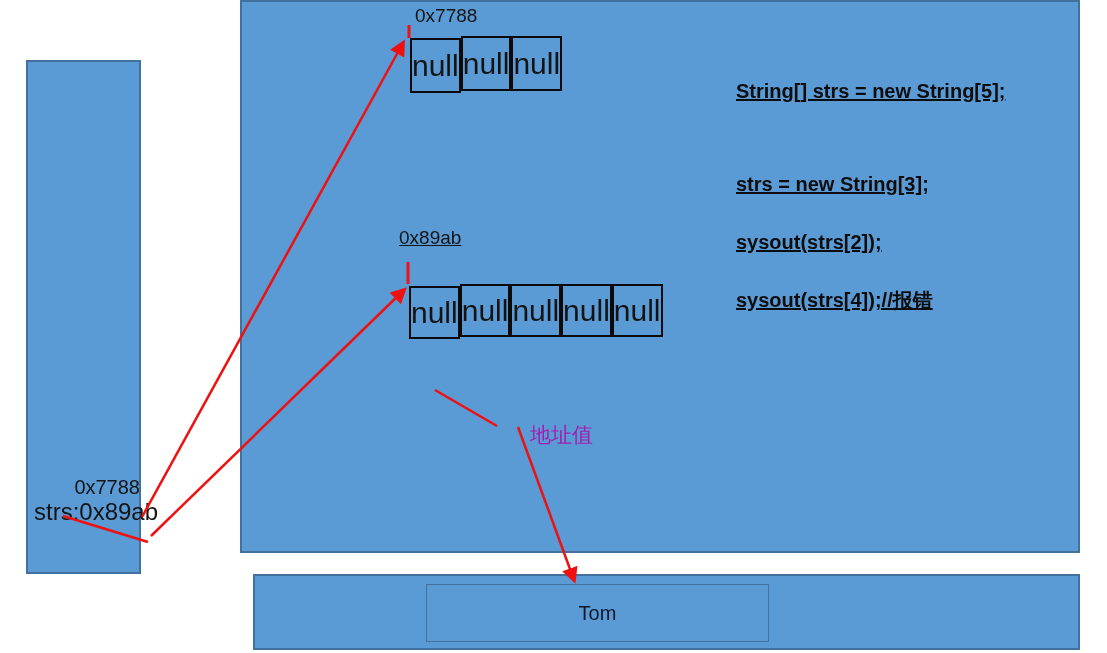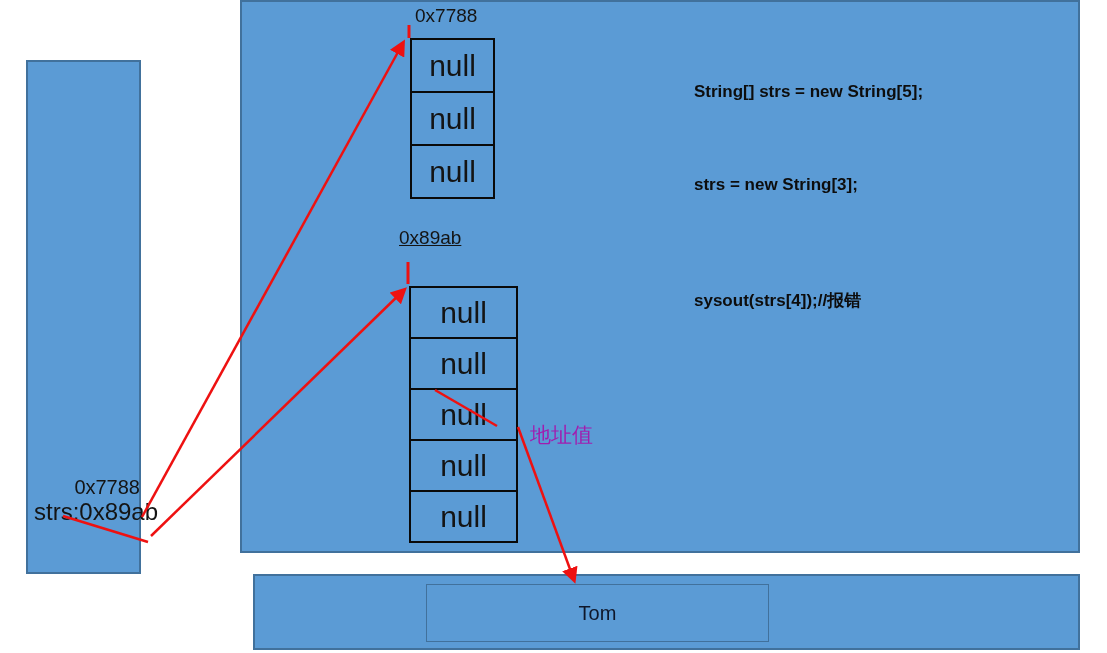--- a/index.html
+++ b/index.html
@@ -15,21 +15,21 @@
   .bluebox{
     position:absolute;
     background:#5B9BD5;
     border:2px solid #41719C;
     box-sizing:border-box;
   }
   #stack-box{left:26px;top:60px;width:115px;height:514px;}
   #heap-box{left:240px;top:0px;width:840px;height:553px;}
   #pool-box{left:253px;top:574px;width:827px;height:76px;}
 
-  .mem-array{position:absolute;display:flex;flex-direction:column;}
+  .mem-array{position:absolute;display:flex;flex-direction:row;}
   #array-7788{left:410px;top:38px;width:85px;}
   #array-89ab{left:409px;top:286px;width:109px;}
   .cell{
     box-sizing:border-box;
     border:2px solid #0a0a0a;
     display:flex;align-items:center;justify-content:center;
     font-size:30px;line-height:1;color:#141414;
     background:transparent;
   }
   #array-7788 .cell{height:55px;width:85px;}
@@ -55,23 +55,23 @@
 
   #addr-note{
     position:absolute;left:530px;top:395px;
     font-size:21px;line-height:25px;color:#a21caf;
     font-family:"Liberation Serif","DejaVu Serif","Liberation Sans",serif;
     white-space:nowrap;
     margin-top:28px;
   }
 
   .code{
-    position:absolute;left:694px;
-    font-size:17px;font-weight:bold;line-height:29px;
-    color:#0d0d0d;white-space:pre;
+    position:absolute;left:736px;
+    font-size:20px;font-weight:bold;line-height:29px;
+    color:#0d0d0d;white-space:pre;text-decoration:underline;
   }
   #code-block-1{top:77px;}
   #code-block-2{top:170px;}
 
   #tom-box{
     position:absolute;left:426px;top:584px;width:343px;height:58px;
     border:1px solid #41719C;box-sizing:border-box;
     display:flex;align-items:center;justify-content:center;
     font-size:20px;color:#0f172a;
   }
@@ -109,21 +109,21 @@
     <div class="cell">null</div>
     <div class="cell">null</div>
   </div>
 
   <div id="addr-note">地址值</div>
 
   <div id="code-block-1" class="code"><span>String[] strs = new String[5];</span><br>
 </div>
 
   <div id="code-block-2" class="code"><span>strs = new String[3];</span><br>
-<br>
+<span>sysout(strs[2]);</span><br>
 <span>sysout(strs[4]);//报错</span></div>
 
   <div id="stack-old-addr">0x7788</div>
   <div id="stack-pointer">strs:0x89ab</div>
 
   <div id="tom-box">
     <span>Tom</span>
   </div>
 
   <svg id="overlay" viewBox="0 0 1107 653" xmlns="http://www.w3.org/2000/svg">

